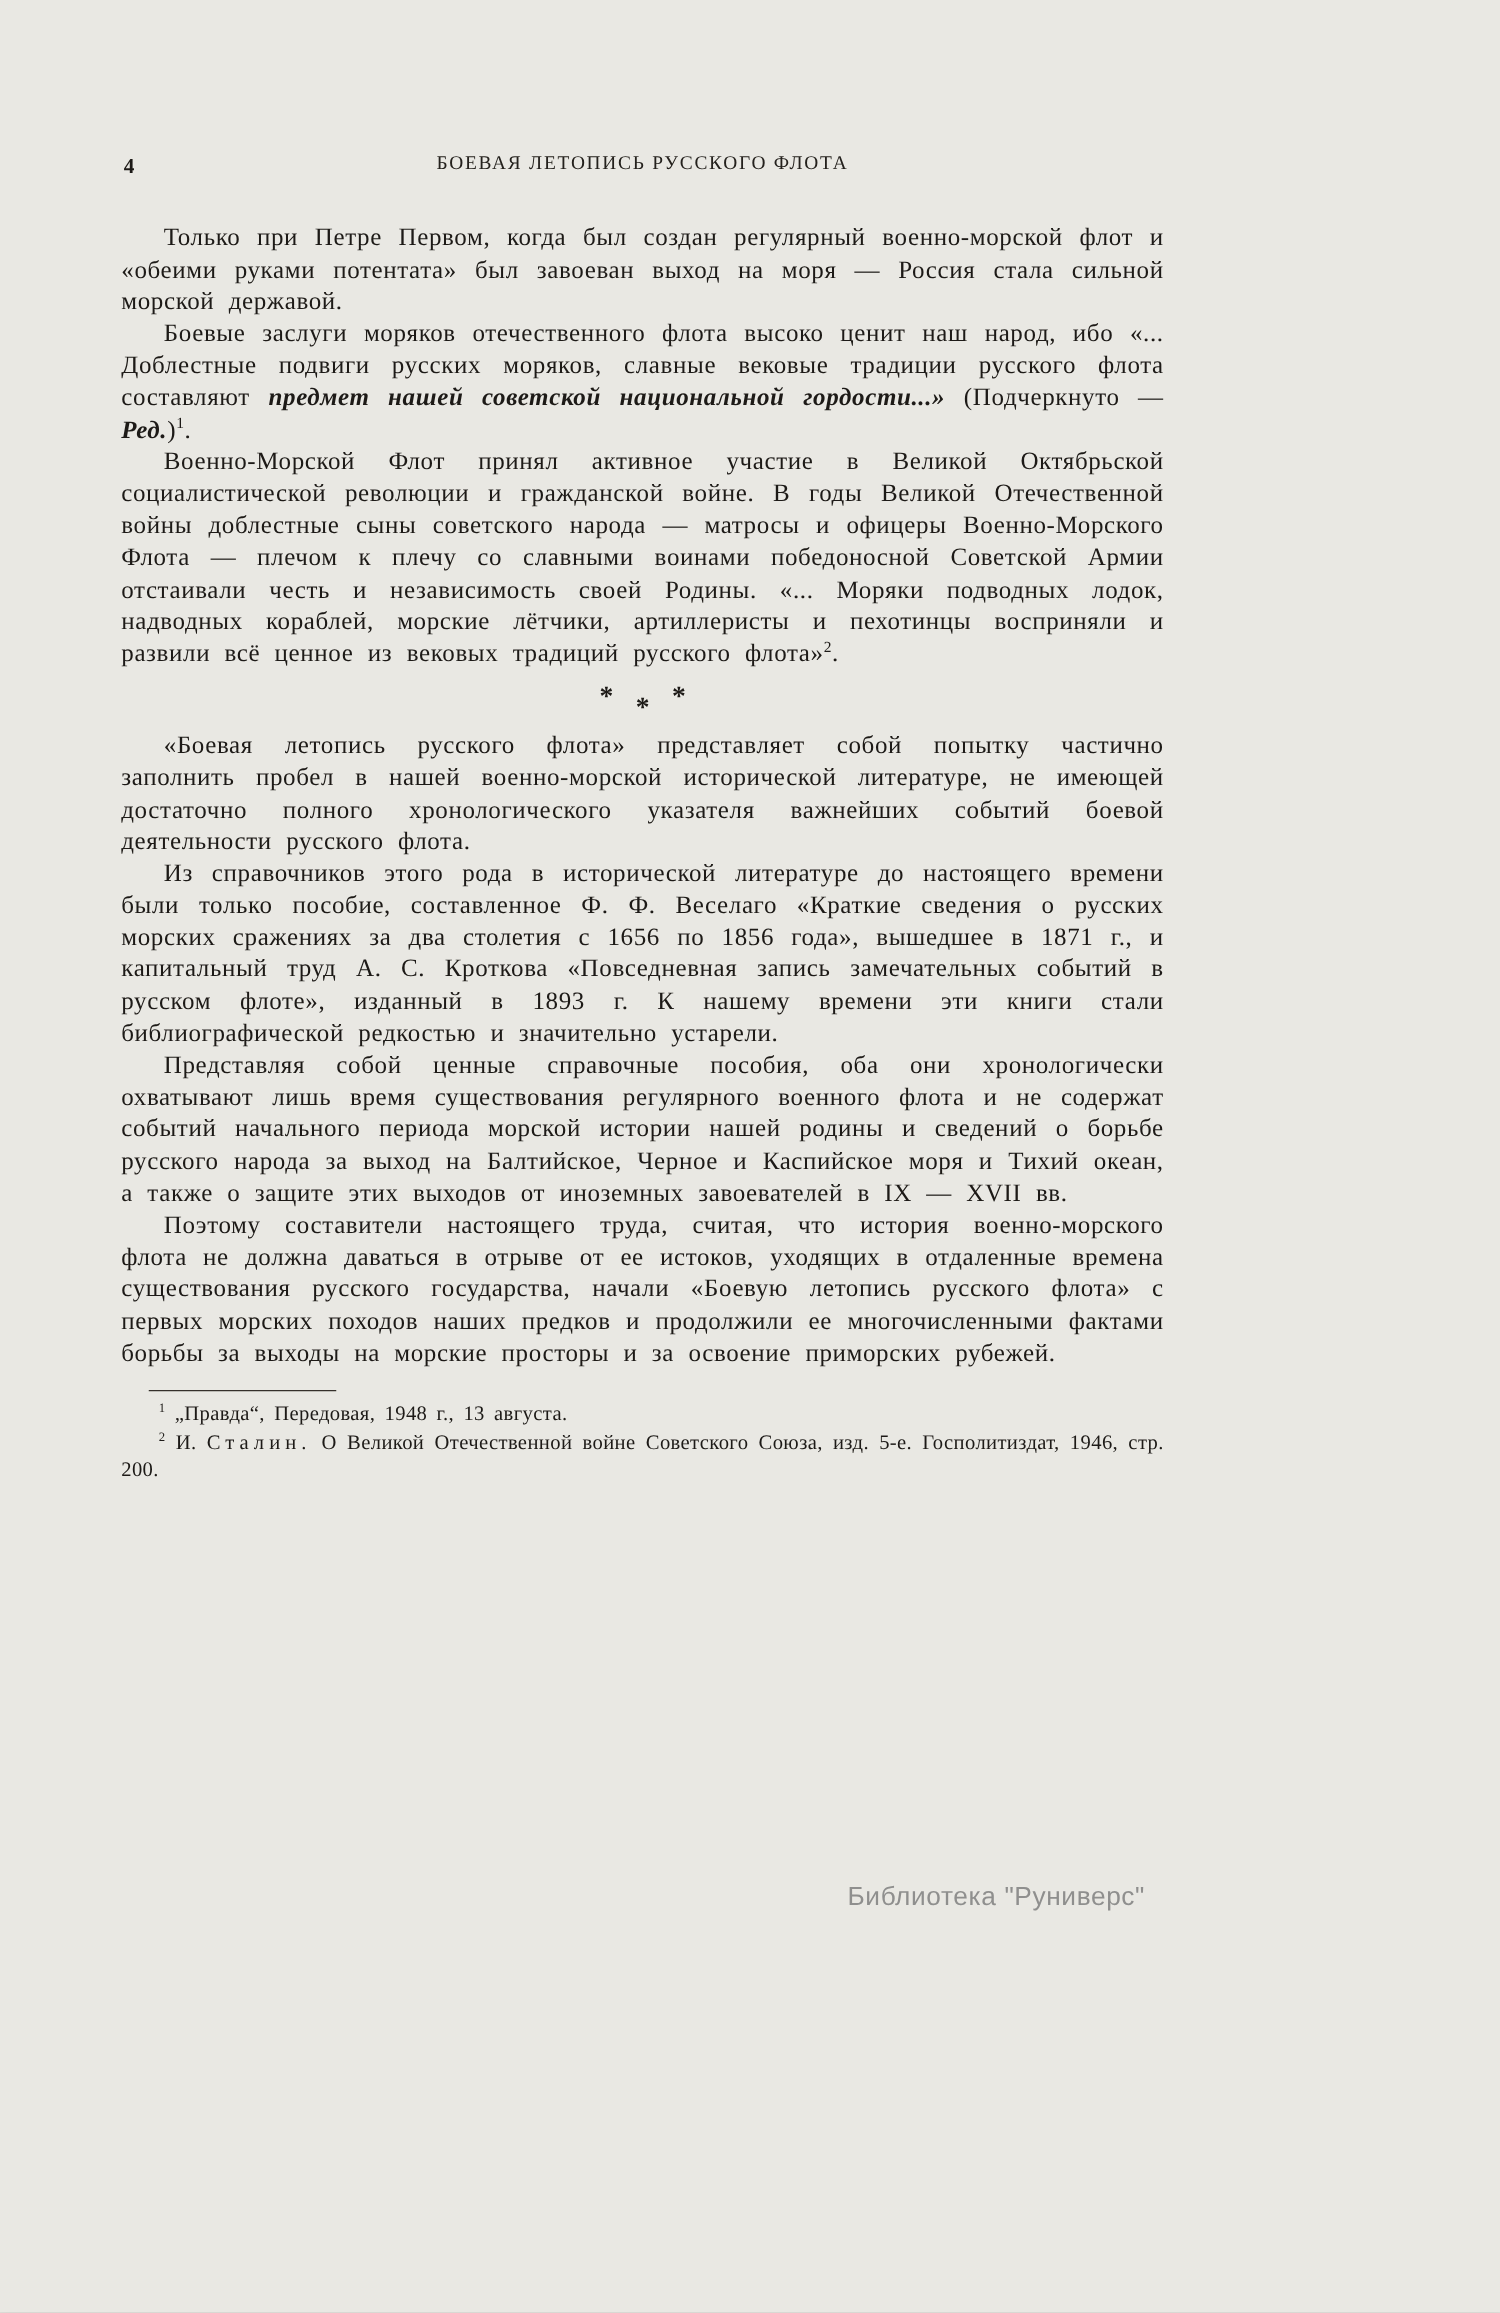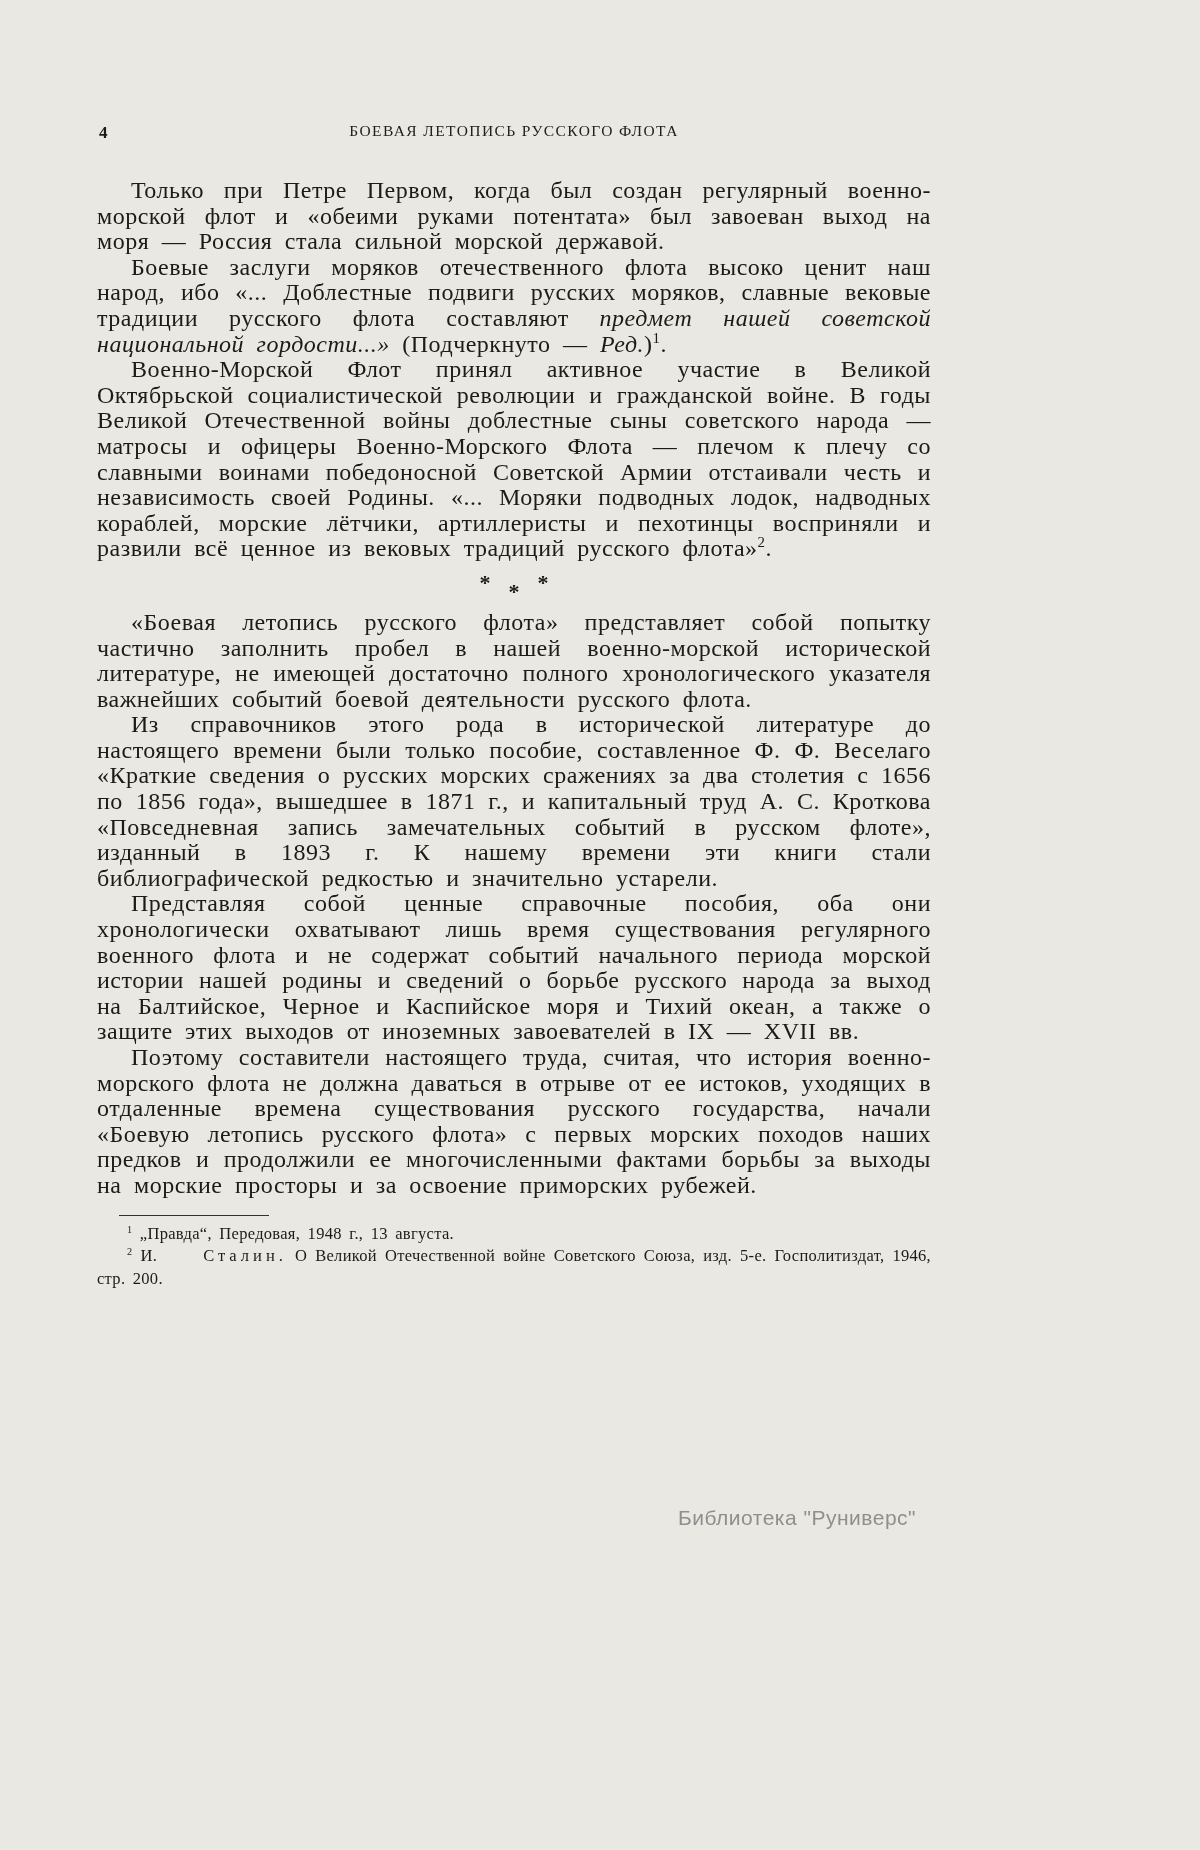--- a/index.html
+++ b/index.html
@@ -29,28 +29,28 @@
   .running-head{
     display:block;text-align:center;
     font-weight:normal;font-size:15.5px;
     letter-spacing:1.4px;
     color:#24211d;
   }
   .para{
     margin:0;
     text-indent:34px;
     text-align:justify;
-    font-size:24px;
+    font-size:20px;
     line-height:25.6px;
     letter-spacing:0.5px;
     word-spacing:6px;
   }
-  .run-i{font-style:italic;}
+  .run-i{font-style:italic;font-weight:bold;}
   .run-sup{vertical-align:super;font-size:0.62em;line-height:0;}
-  .run-sp{letter-spacing:4px;margin-left:38px;}
+  .run-sp{letter-spacing:4px;}
   .separator{
     text-align:center;
     font-size:22px;
     height:40px;
     padding-top:8px;
     font-weight:bold;
   }
   .separator span{display:inline-block;margin:0 9px;}
   .separator .mid{transform:translateY(9px);}
   .footnote-rule{

